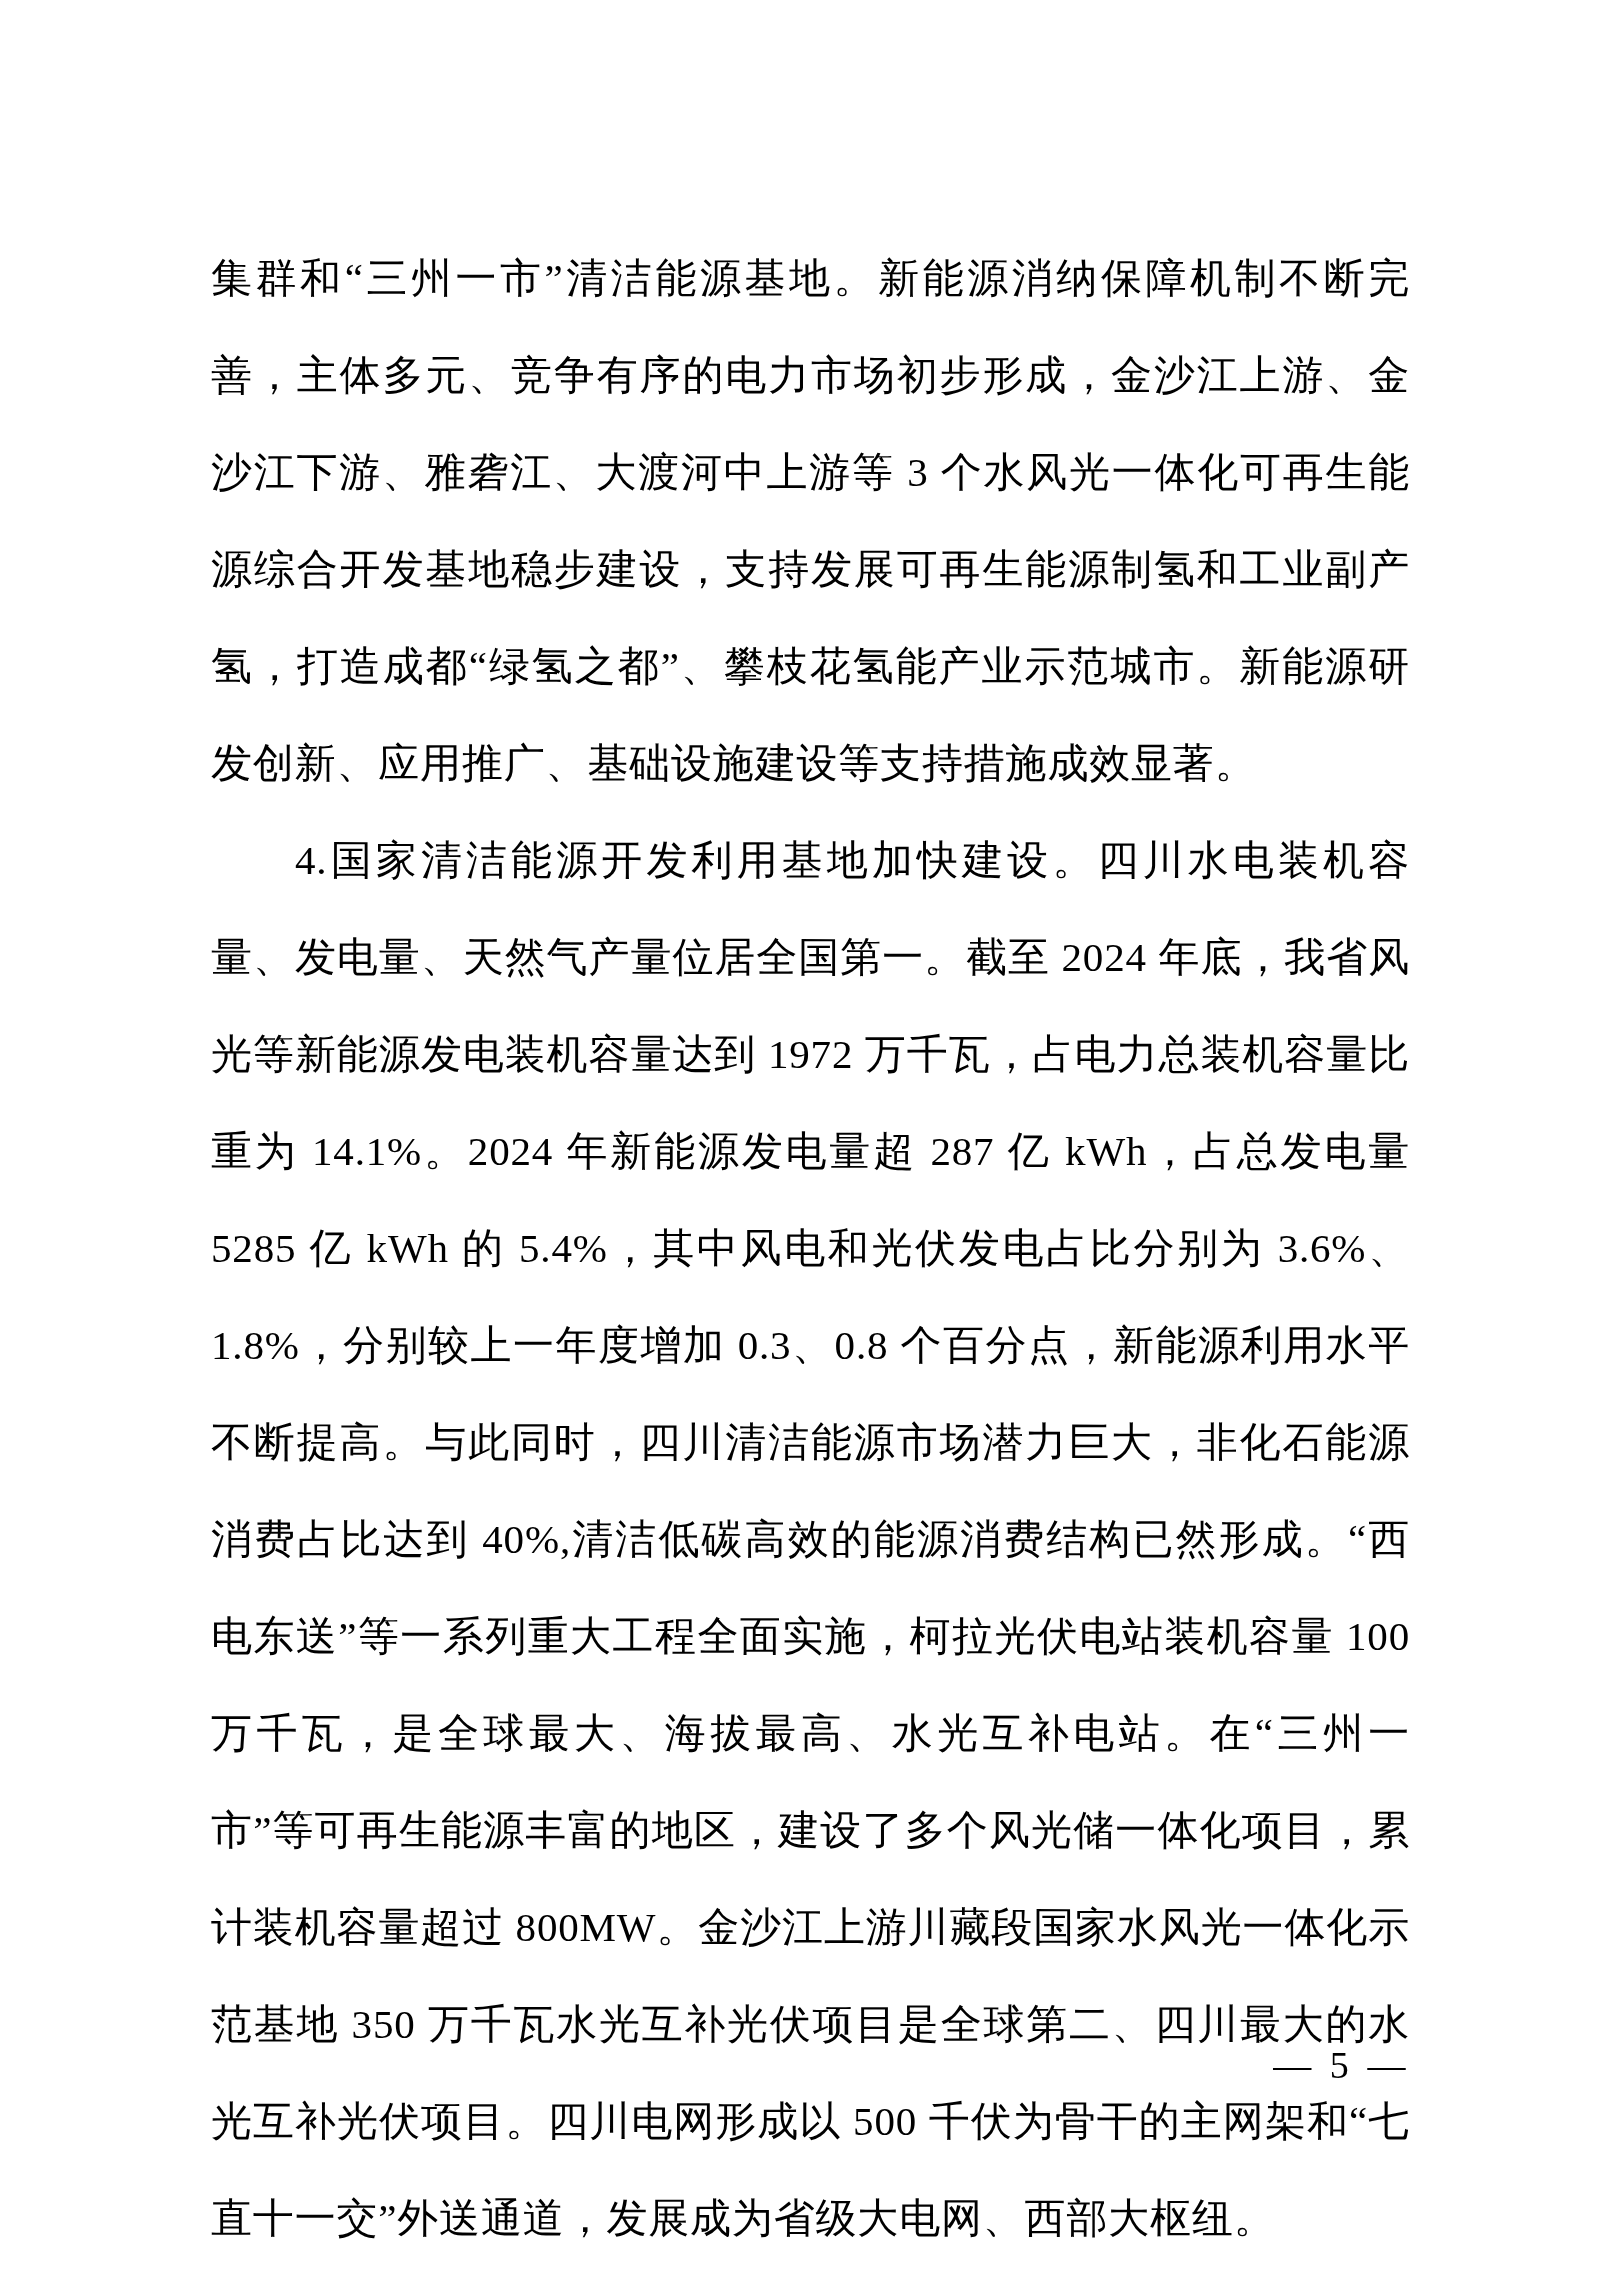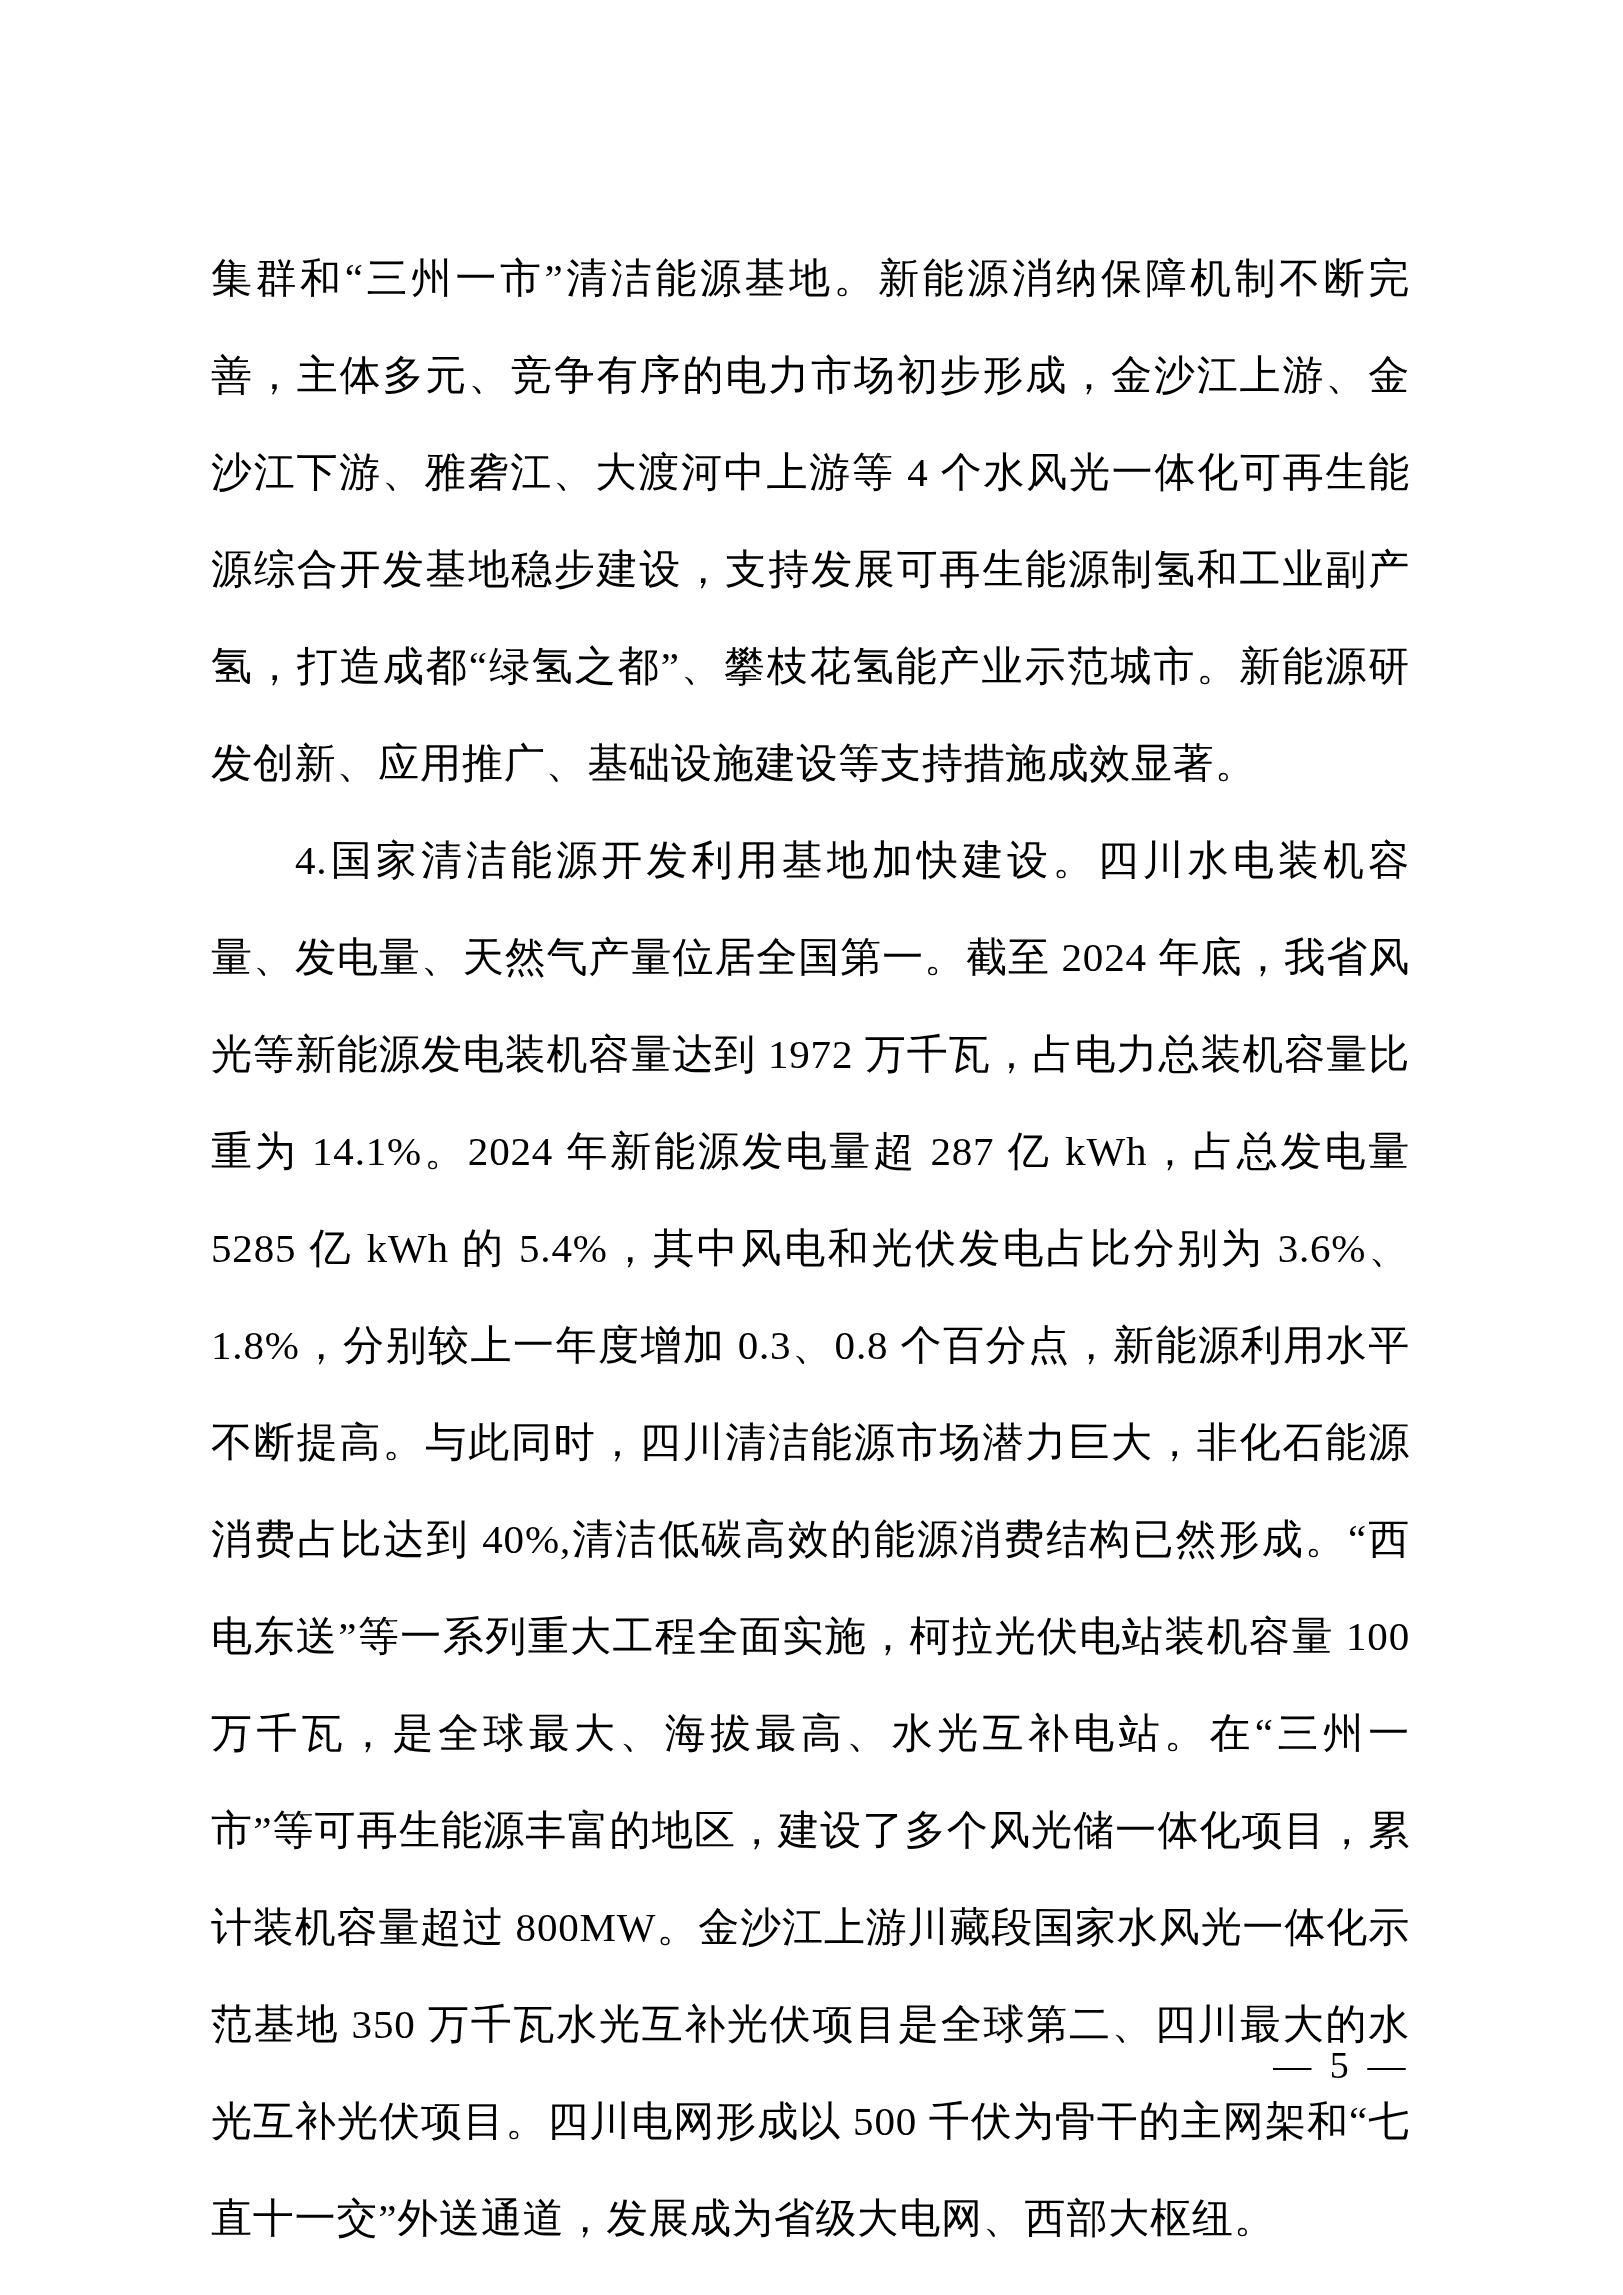--- a/index.html
+++ b/index.html
@@ -53,21 +53,21 @@
     letter-spacing: 0.12em;
   }
 </style>
 </head>
 <body>
 
 <div class="page">
 
   <div class="text-column">
 
-    <p class="para">集群和“三州一市”清洁能源基地。新能源消纳保障机制不断完善，主体多元、竞争有序的电力市场初步形成，金沙江上游、金沙江下游、雅砻江、大渡河中上游等 4 个水风光一体化可再生能源综合开发基地稳步建设，支持发展可再生能源制氢和工业副产氢，打造成都“绿氢之都”、攀枝花氢能产业示范城市。新能源研发创新、应用推广、基础设施建设等支持措施成效显著。</p>
+    <p class="para">集群和“三州一市”清洁能源基地。新能源消纳保障机制不断完善，主体多元、竞争有序的电力市场初步形成，金沙江上游、金沙江下游、雅砻江、大渡河中上游等 3 个水风光一体化可再生能源综合开发基地稳步建设，支持发展可再生能源制氢和工业副产氢，打造成都“绿氢之都”、攀枝花氢能产业示范城市。新能源研发创新、应用推广、基础设施建设等支持措施成效显著。</p>
 
     <p class="para indent">4.国家清洁能源开发利用基地加快建设。四川水电装机容量、发电量、天然气产量位居全国第一。截至 2024 年底，我省风光等新能源发电装机容量达到 1972 万千瓦，占电力总装机容量比重为 14.1%。2024 年新能源发电量超 287 亿 kWh，占总发电量 5285 亿 kWh 的 5.4%，其中风电和光伏发电占比分别为 3.6%、1.8%，分别较上一年度增加 0.3、0.8 个百分点，新能源利用水平不断提高。与此同时，四川清洁能源市场潜力巨大，非化石能源消费占比达到 40%,清洁低碳高效的能源消费结构已然形成。“西电东送”等一系列重大工程全面实施，柯拉光伏电站装机容量 100 万千瓦，是全球最大、海拔最高、水光互补电站。在“三州一市”等可再生能源丰富的地区，建设了多个风光储一体化项目，累计装机容量超过 800MW。金沙江上游川藏段国家水风光一体化示范基地 350 万千瓦水光互补光伏项目是全球第二、四川最大的水光互补光伏项目。四川电网形成以 500 千伏为骨干的主网架和“七直十一交”外送通道，发展成为省级大电网、西部大枢纽。</p>
 
   </div>
 
   <div class="footer">— 5 —</div>
 
 </div>
 
 

